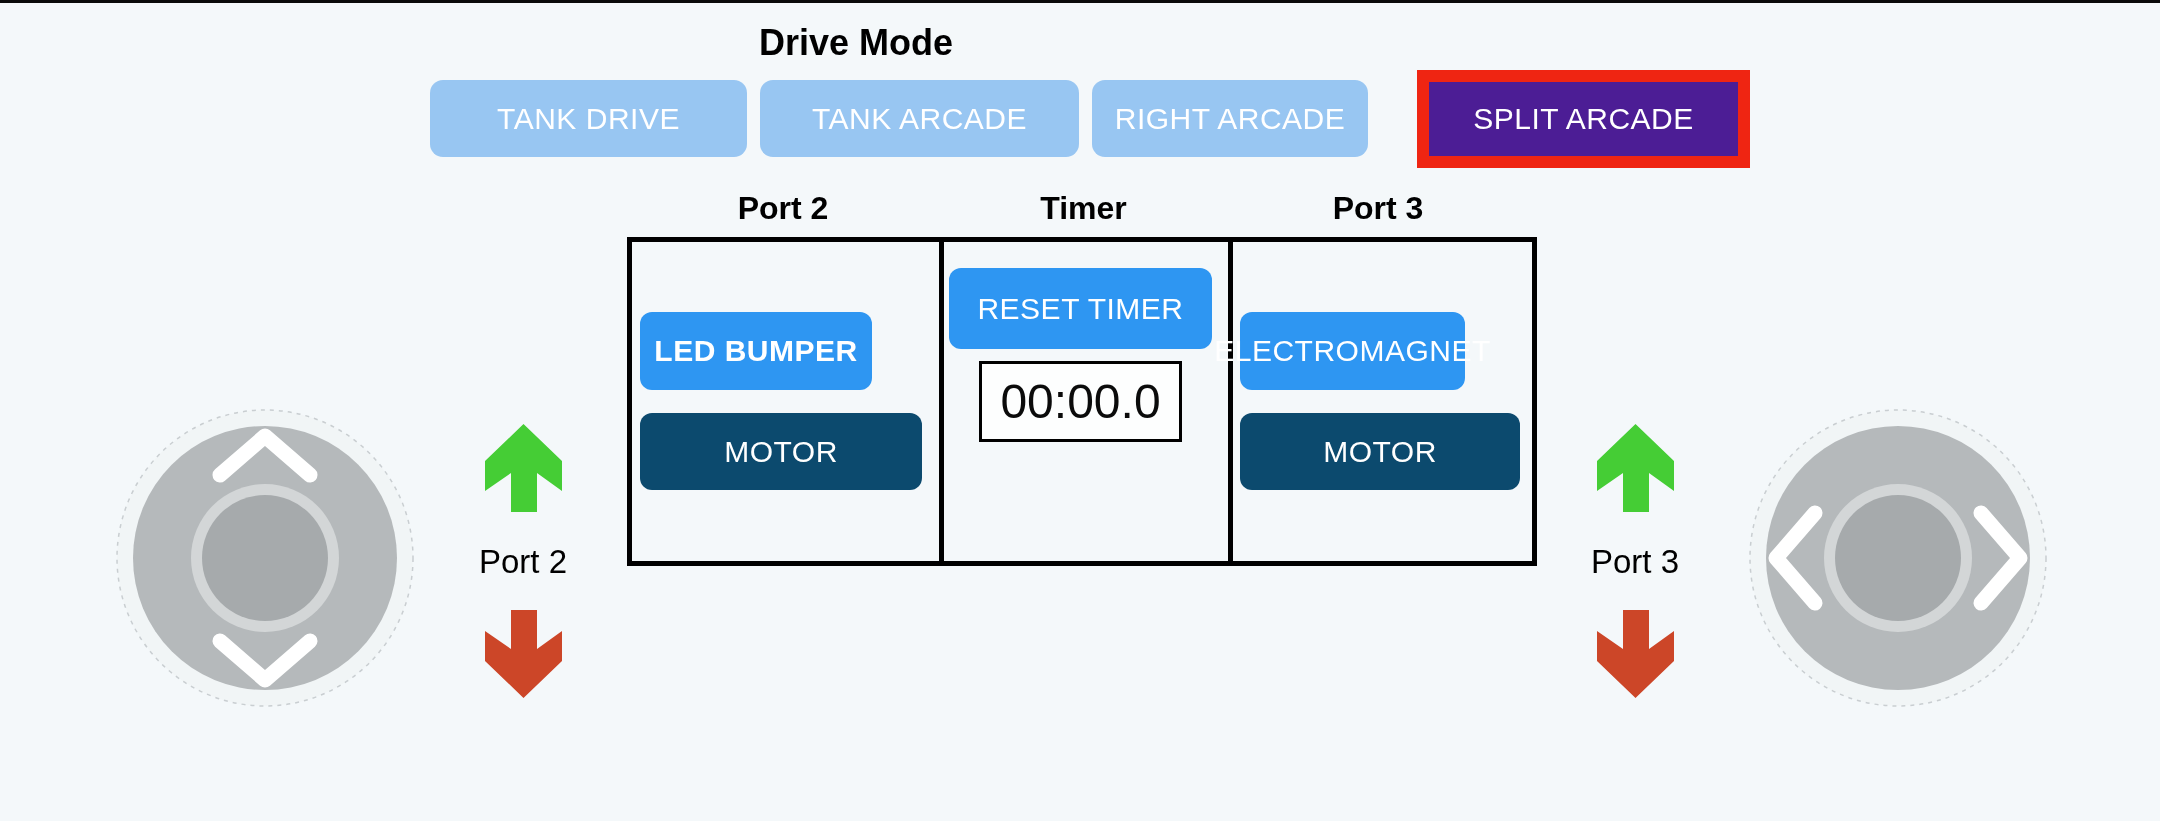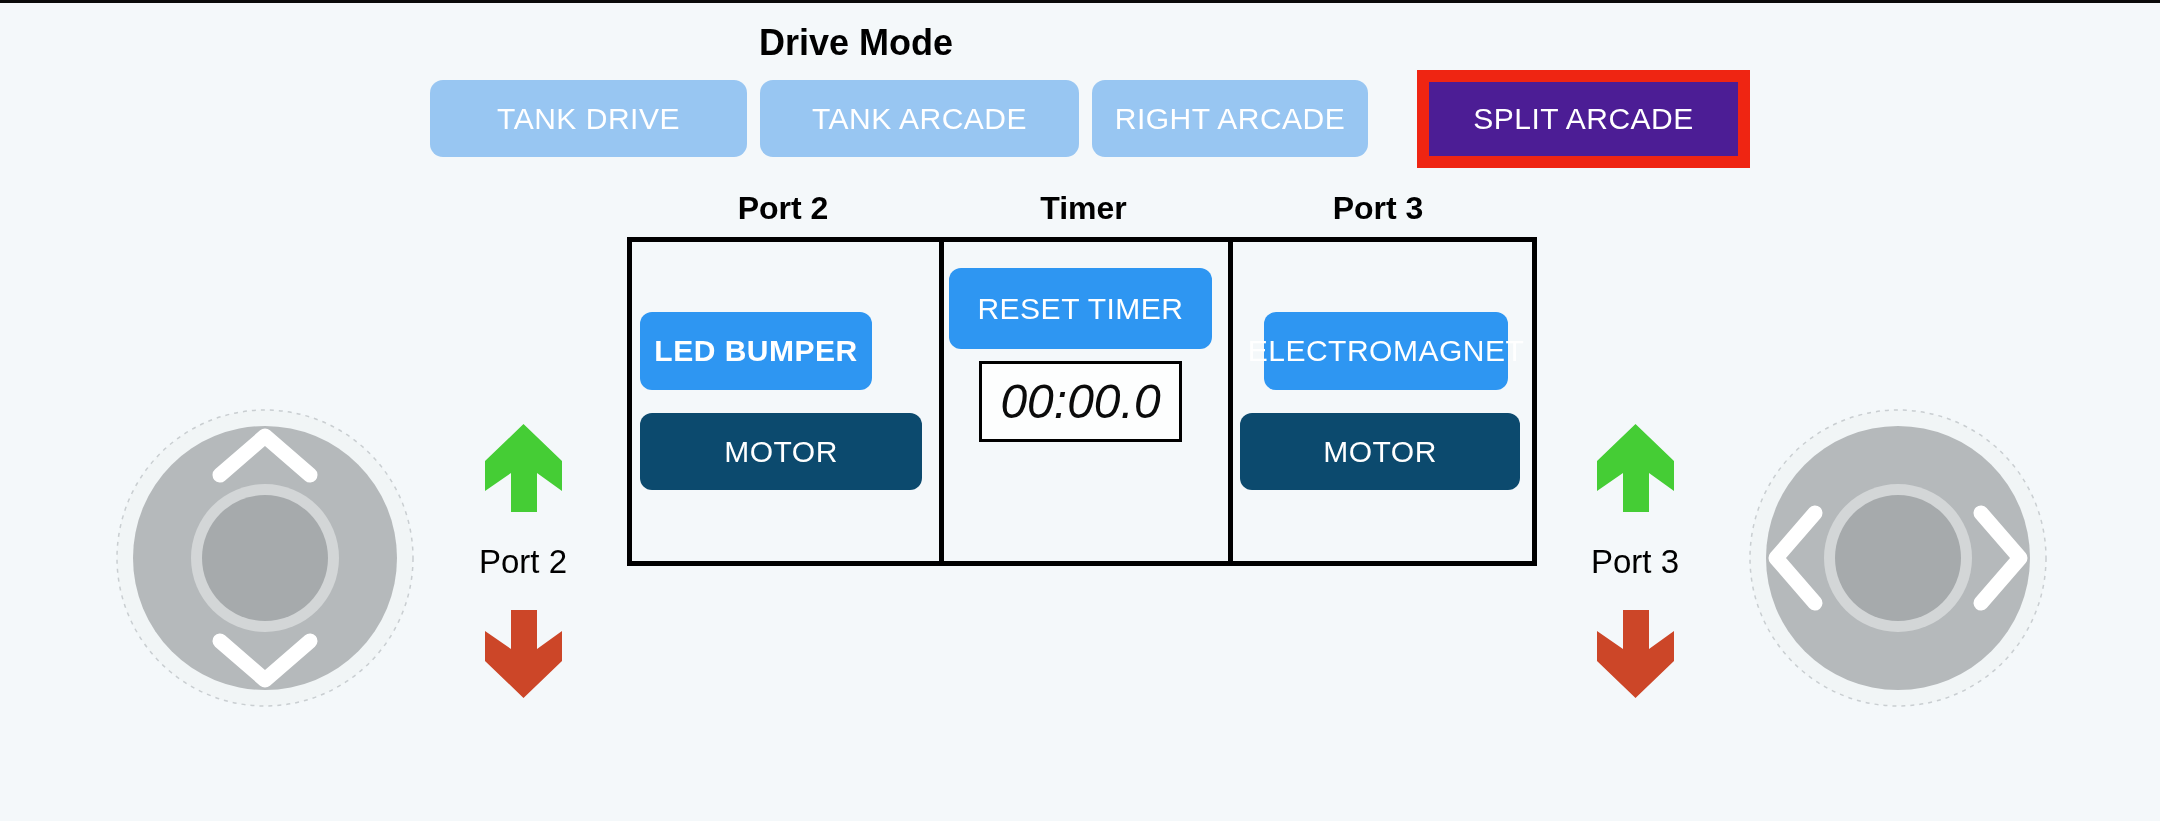--- a/index.html
+++ b/index.html
@@ -56,27 +56,27 @@
   .panel-btn {
     position:absolute; border-radius:12px; color:#ffffff; font-size:30px;
     display:flex; align-items:center; justify-content:center; letter-spacing:0.5px;
   }
   .panel-btn.active   { background:#2e96f2; }
   .panel-btn.inactive { background:#0c4a6e; }
   .btn-led     { left:8px;   top:70px;  width:232px; height:78px;font-weight:bold; }
   .btn-motor-l { left:8px;   top:171px; width:282px; height:77px; }
   .btn-reset   { left:317px; top:26px;  width:263px; height:81px;text-align:center; }
   .btn-start   { left:317px; top:210px; width:263px; height:80px; }
-  .btn-em      { left:608px; top:70px;  width:244px; height:78px;margin-left:24px; }
+  .btn-em      { left:608px; top:70px;  width:225px; height:78px; }
   .btn-motor-r { left:608px; top:171px; width:280px; height:77px; }
   .timer-display {
     position:absolute; left:347px; top:119px; width:203px; height:81px;
     box-sizing:border-box; border:3px solid #000; background:#fdfefe;
     color:#0b0b0b; font-size:48px;
-    display:flex; align-items:center; justify-content:center;font-style:italic;
+    display:flex; align-items:center; justify-content:center;
   }
   .joystick { position:absolute; width:300px; height:300px; }
   .joystick.left  { left:115px;  top:408px; }
   .joystick.right { left:1748px; top:408px; }
   .arrow-icon { position:absolute; width:77px; height:88px; }
   .arrow-up-l   { left:485px;  top:424px; }
   .arrow-down-l { left:485px;  top:610px; }
   .arrow-up-r   { left:1597px; top:424px; }
   .arrow-down-r { left:1597px; top:610px; }
   .port-label {

